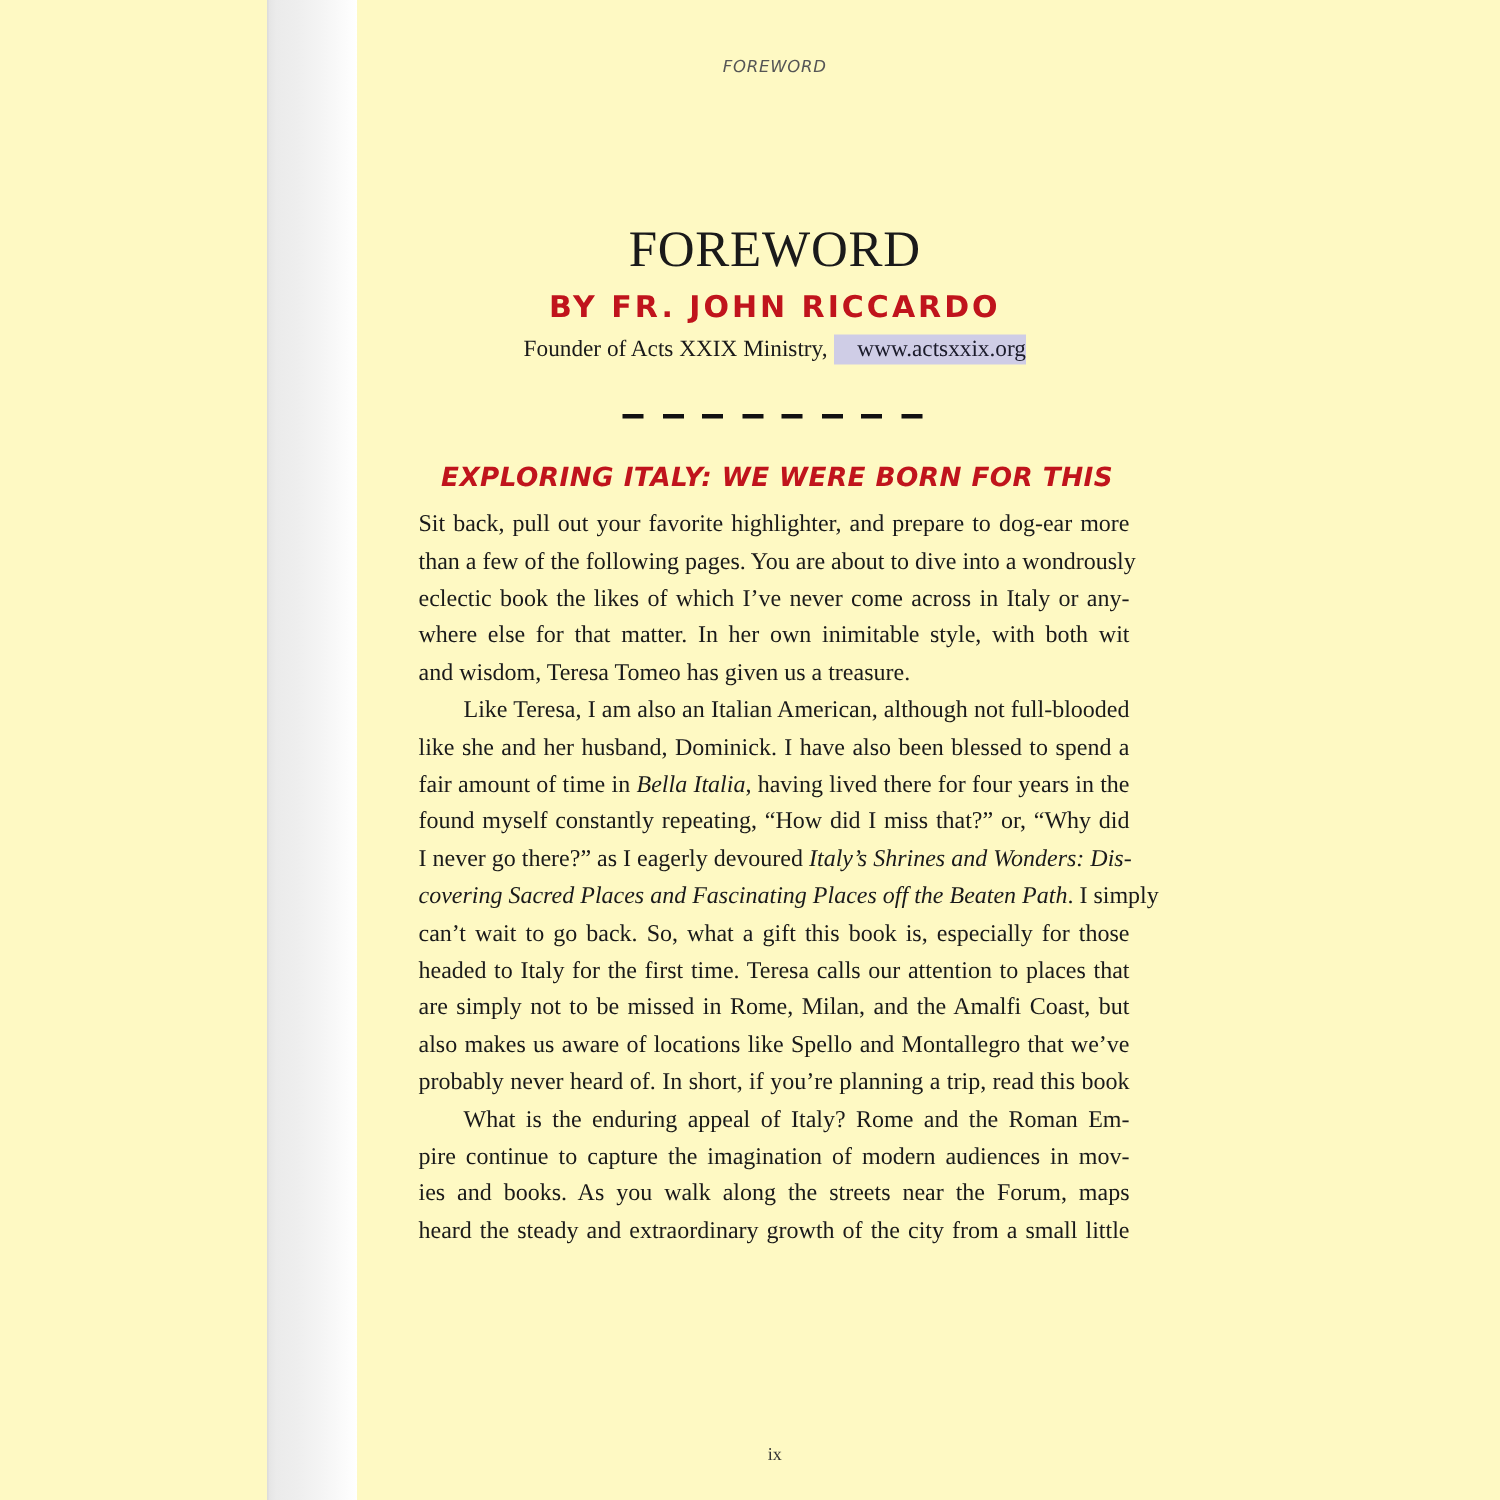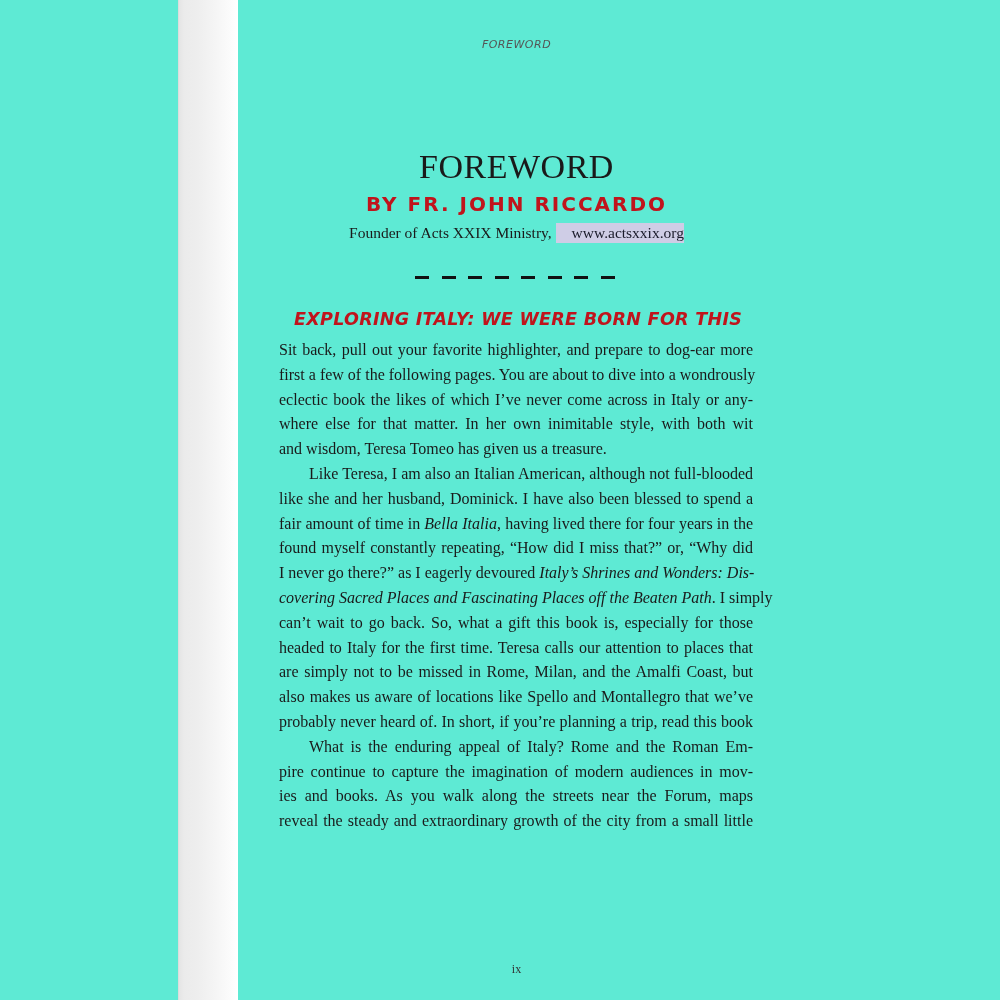--- a/index.html
+++ b/index.html
@@ -7,21 +7,21 @@
       padding: 0;
       width: 1000px;
       height: 1000px;
       background: #ffffff;
       overflow: hidden;
     }
     .viewport {
       position: relative;
       width: 1000px;
       height: 1000px;
-      background: #5eead4;
+      background: #fef9c3;
     }
     .spine {
       position: absolute;
       left: 178px;
       top: 0;
       width: 60px;
       height: 1000px;
       background: linear-gradient(to right, #e2e2e2 0px, #e6e6e6 2px, #ebebeb 6px, #eeeeee 20px, #f6f6f6 40px, #ffffff 60px);
     }
     .spine-edge {
@@ -169,35 +169,35 @@
     <span class="dash"></span>
     <span class="dash"></span>
     <span class="dash"></span>
     <span class="dash"></span>
   </div>
 
   <h2 class="section-heading" style="margin:0;">EXPLORING ITALY: WE WERE BORN FOR THIS</h2>
 
   <div class="body-text" id="body-text">
       <span class="line"><span>Sit back, pull out your favorite highlighter, and prepare to dog-ear more</span></span>
-      <span class="line"><span>first a few of the following pages. You are about to dive into a wondrously</span></span>
+      <span class="line"><span>than a few of the following pages. You are about to dive into a wondrously</span></span>
       <span class="line"><span>eclectic book the likes of which I’ve never come across in Italy or any-</span></span>
       <span class="line"><span>where else for that matter. In her own inimitable style, with both wit</span></span>
       <span class="line last"><span>and wisdom, Teresa Tomeo has given us a treasure.</span></span>
       <span class="line indent"><span>Like Teresa, I am also an Italian American, although not full-blooded</span></span>
       <span class="line"><span>like she and her husband, Dominick. I have also been blessed to spend a</span></span>
       <span class="line"><span>fair amount of time in </span><em>Bella Italia</em><span>, having lived there for four years in the</span></span>
       <span class="line"><span>found myself constantly repeating, “How did I miss that?” or, “Why did</span></span>
       <span class="line"><span>I never go there?” as I eagerly devoured </span><em>Italy’s Shrines and Wonders: Dis-</em></span>
       <span class="line"><em>covering Sacred Places and Fascinating Places off the Beaten Path</em><span>. I simply</span></span>
       <span class="line"><span>can’t wait to go back. So, what a gift this book is, especially for those</span></span>
       <span class="line"><span>headed to Italy for the first time. Teresa calls our attention to places that</span></span>
       <span class="line"><span>are simply not to be missed in Rome, Milan, and the Amalfi Coast, but</span></span>
       <span class="line"><span>also makes us aware of locations like Spello and Montallegro that we’ve</span></span>
       <span class="line"><span>probably never heard of. In short, if you’re planning a trip, read this book</span></span>
       <span class="line indent"><span>What is the enduring appeal of Italy? Rome and the Roman Em-</span></span>
       <span class="line"><span>pire continue to capture the imagination of modern audiences in mov-</span></span>
       <span class="line"><span>ies and books. As you walk along the streets near the Forum, maps</span></span>
-      <span class="line"><span>reveal the steady and extraordinary growth of the city from a small little</span></span>
+      <span class="line"><span>heard the steady and extraordinary growth of the city from a small little</span></span>
     </div>
 
   <div class="page-number">ix</div>
 </div>
 
 </body></html>

